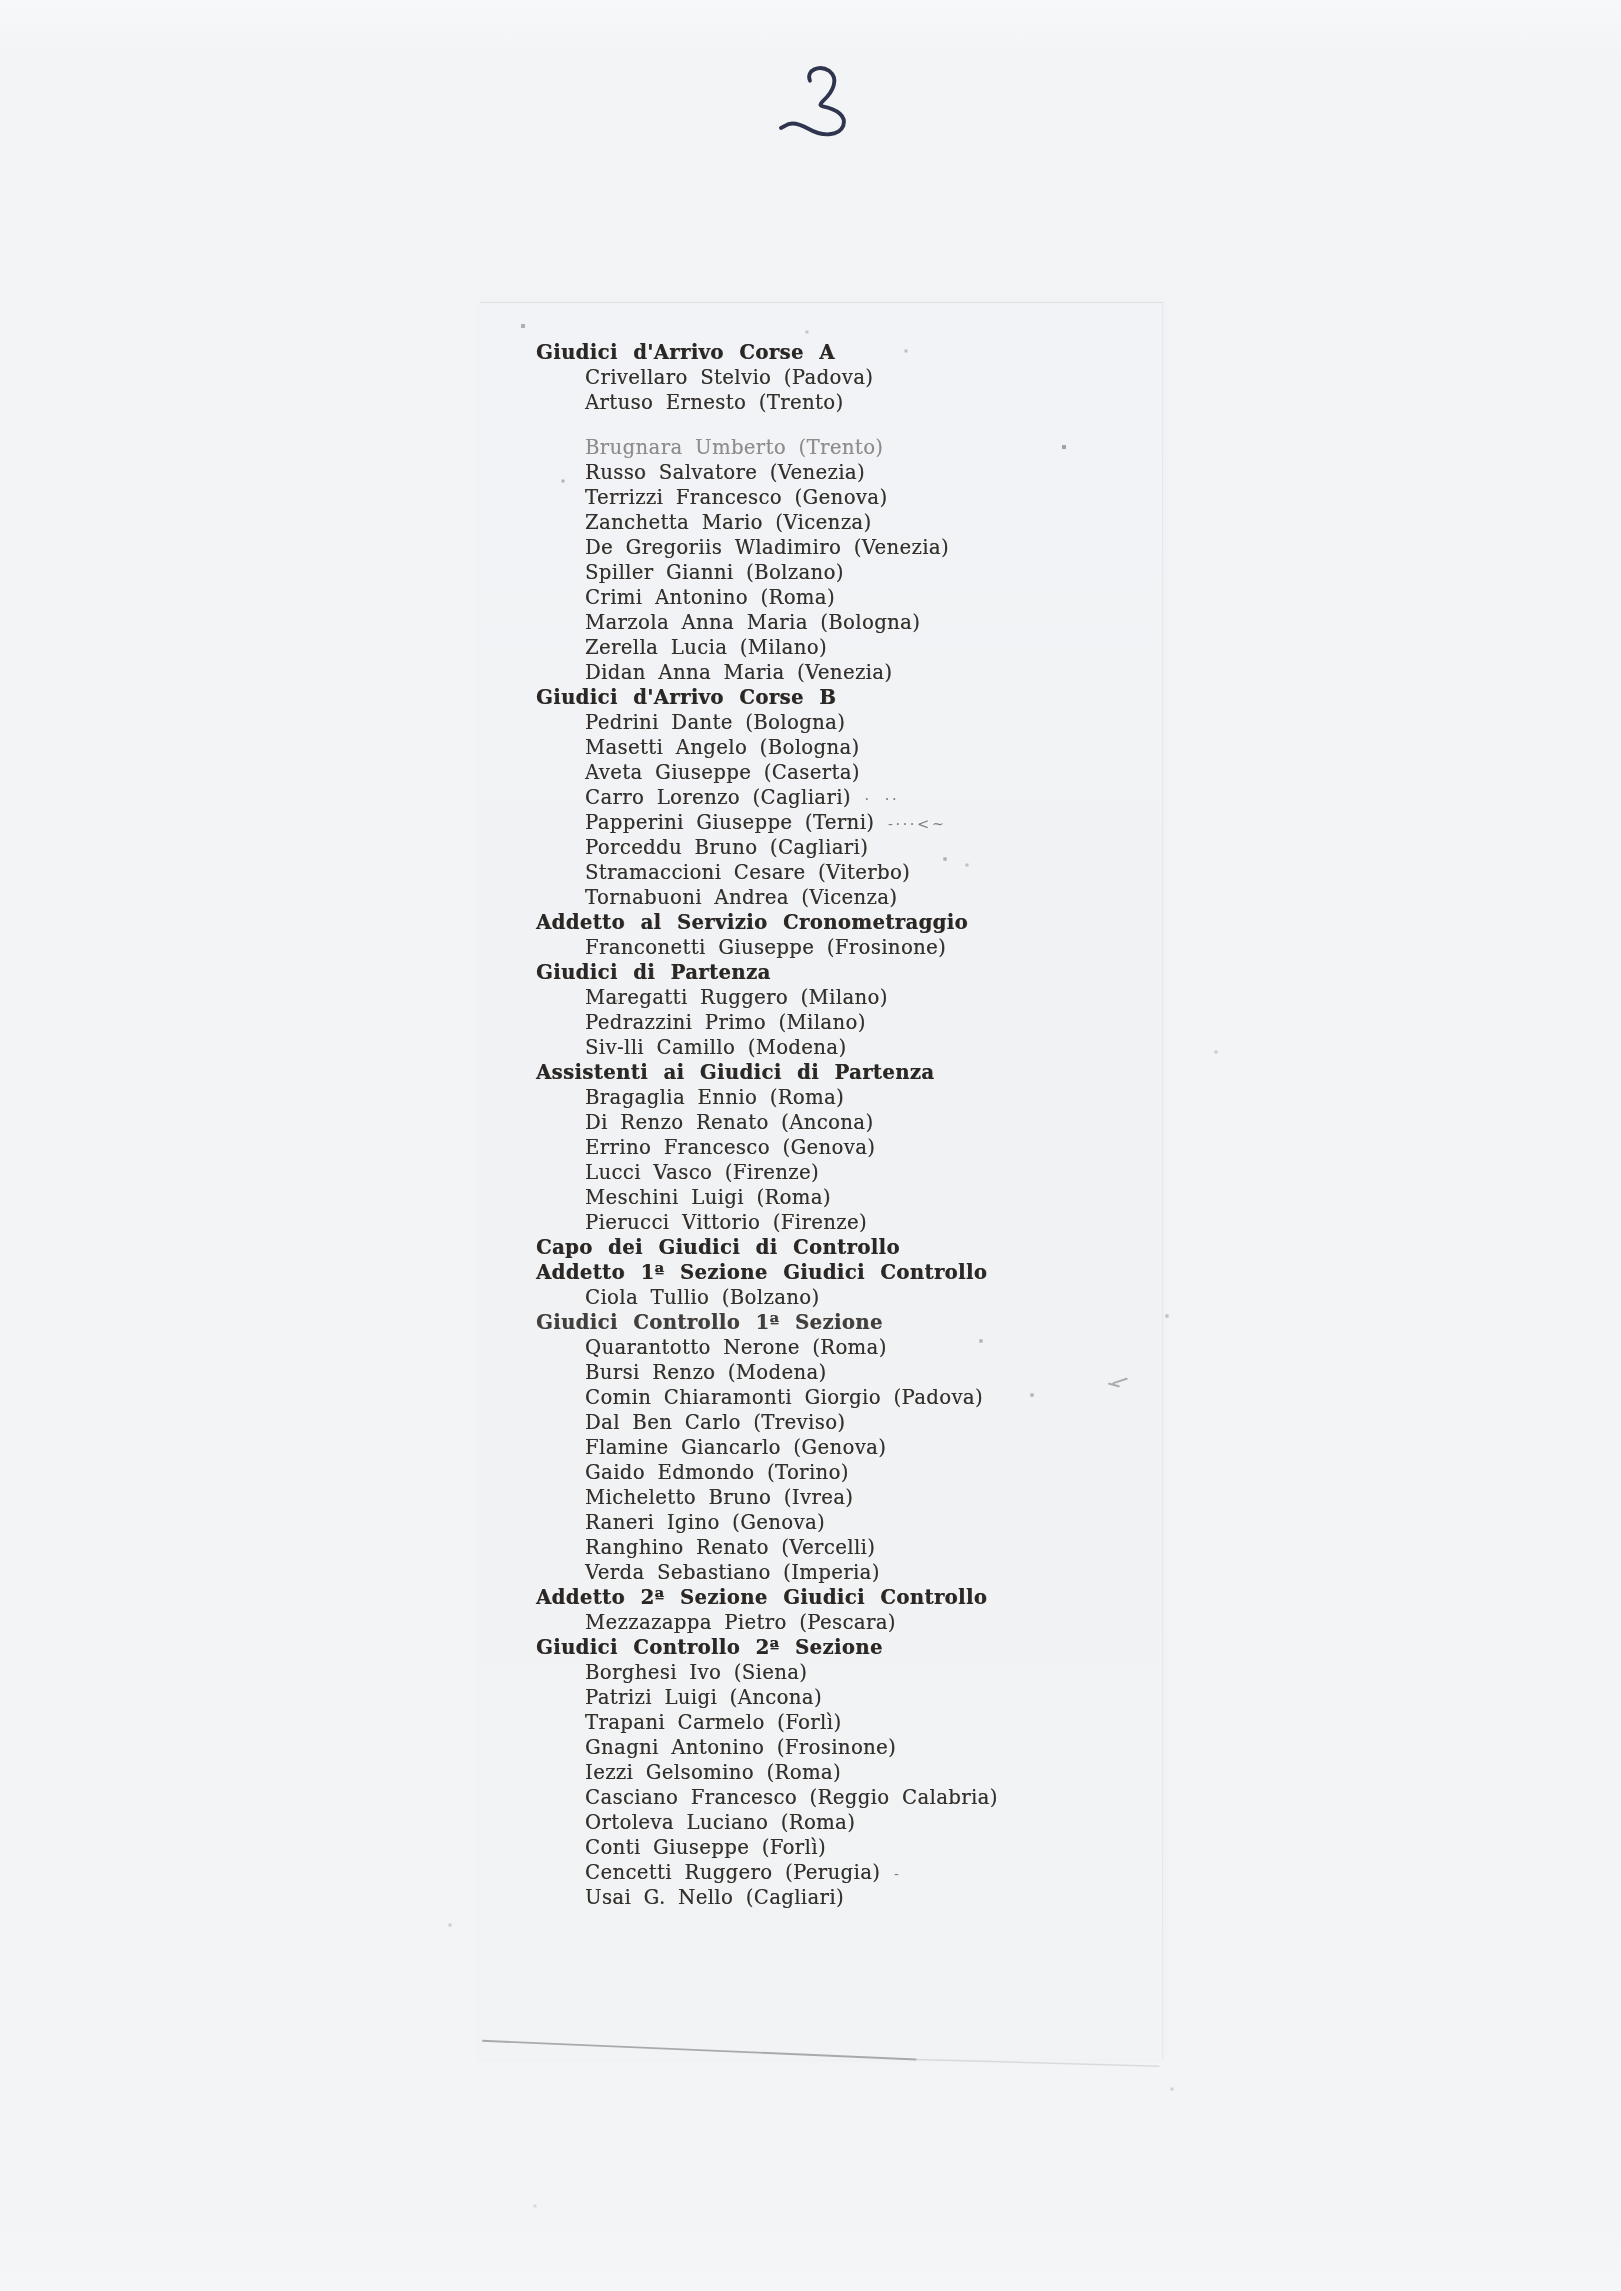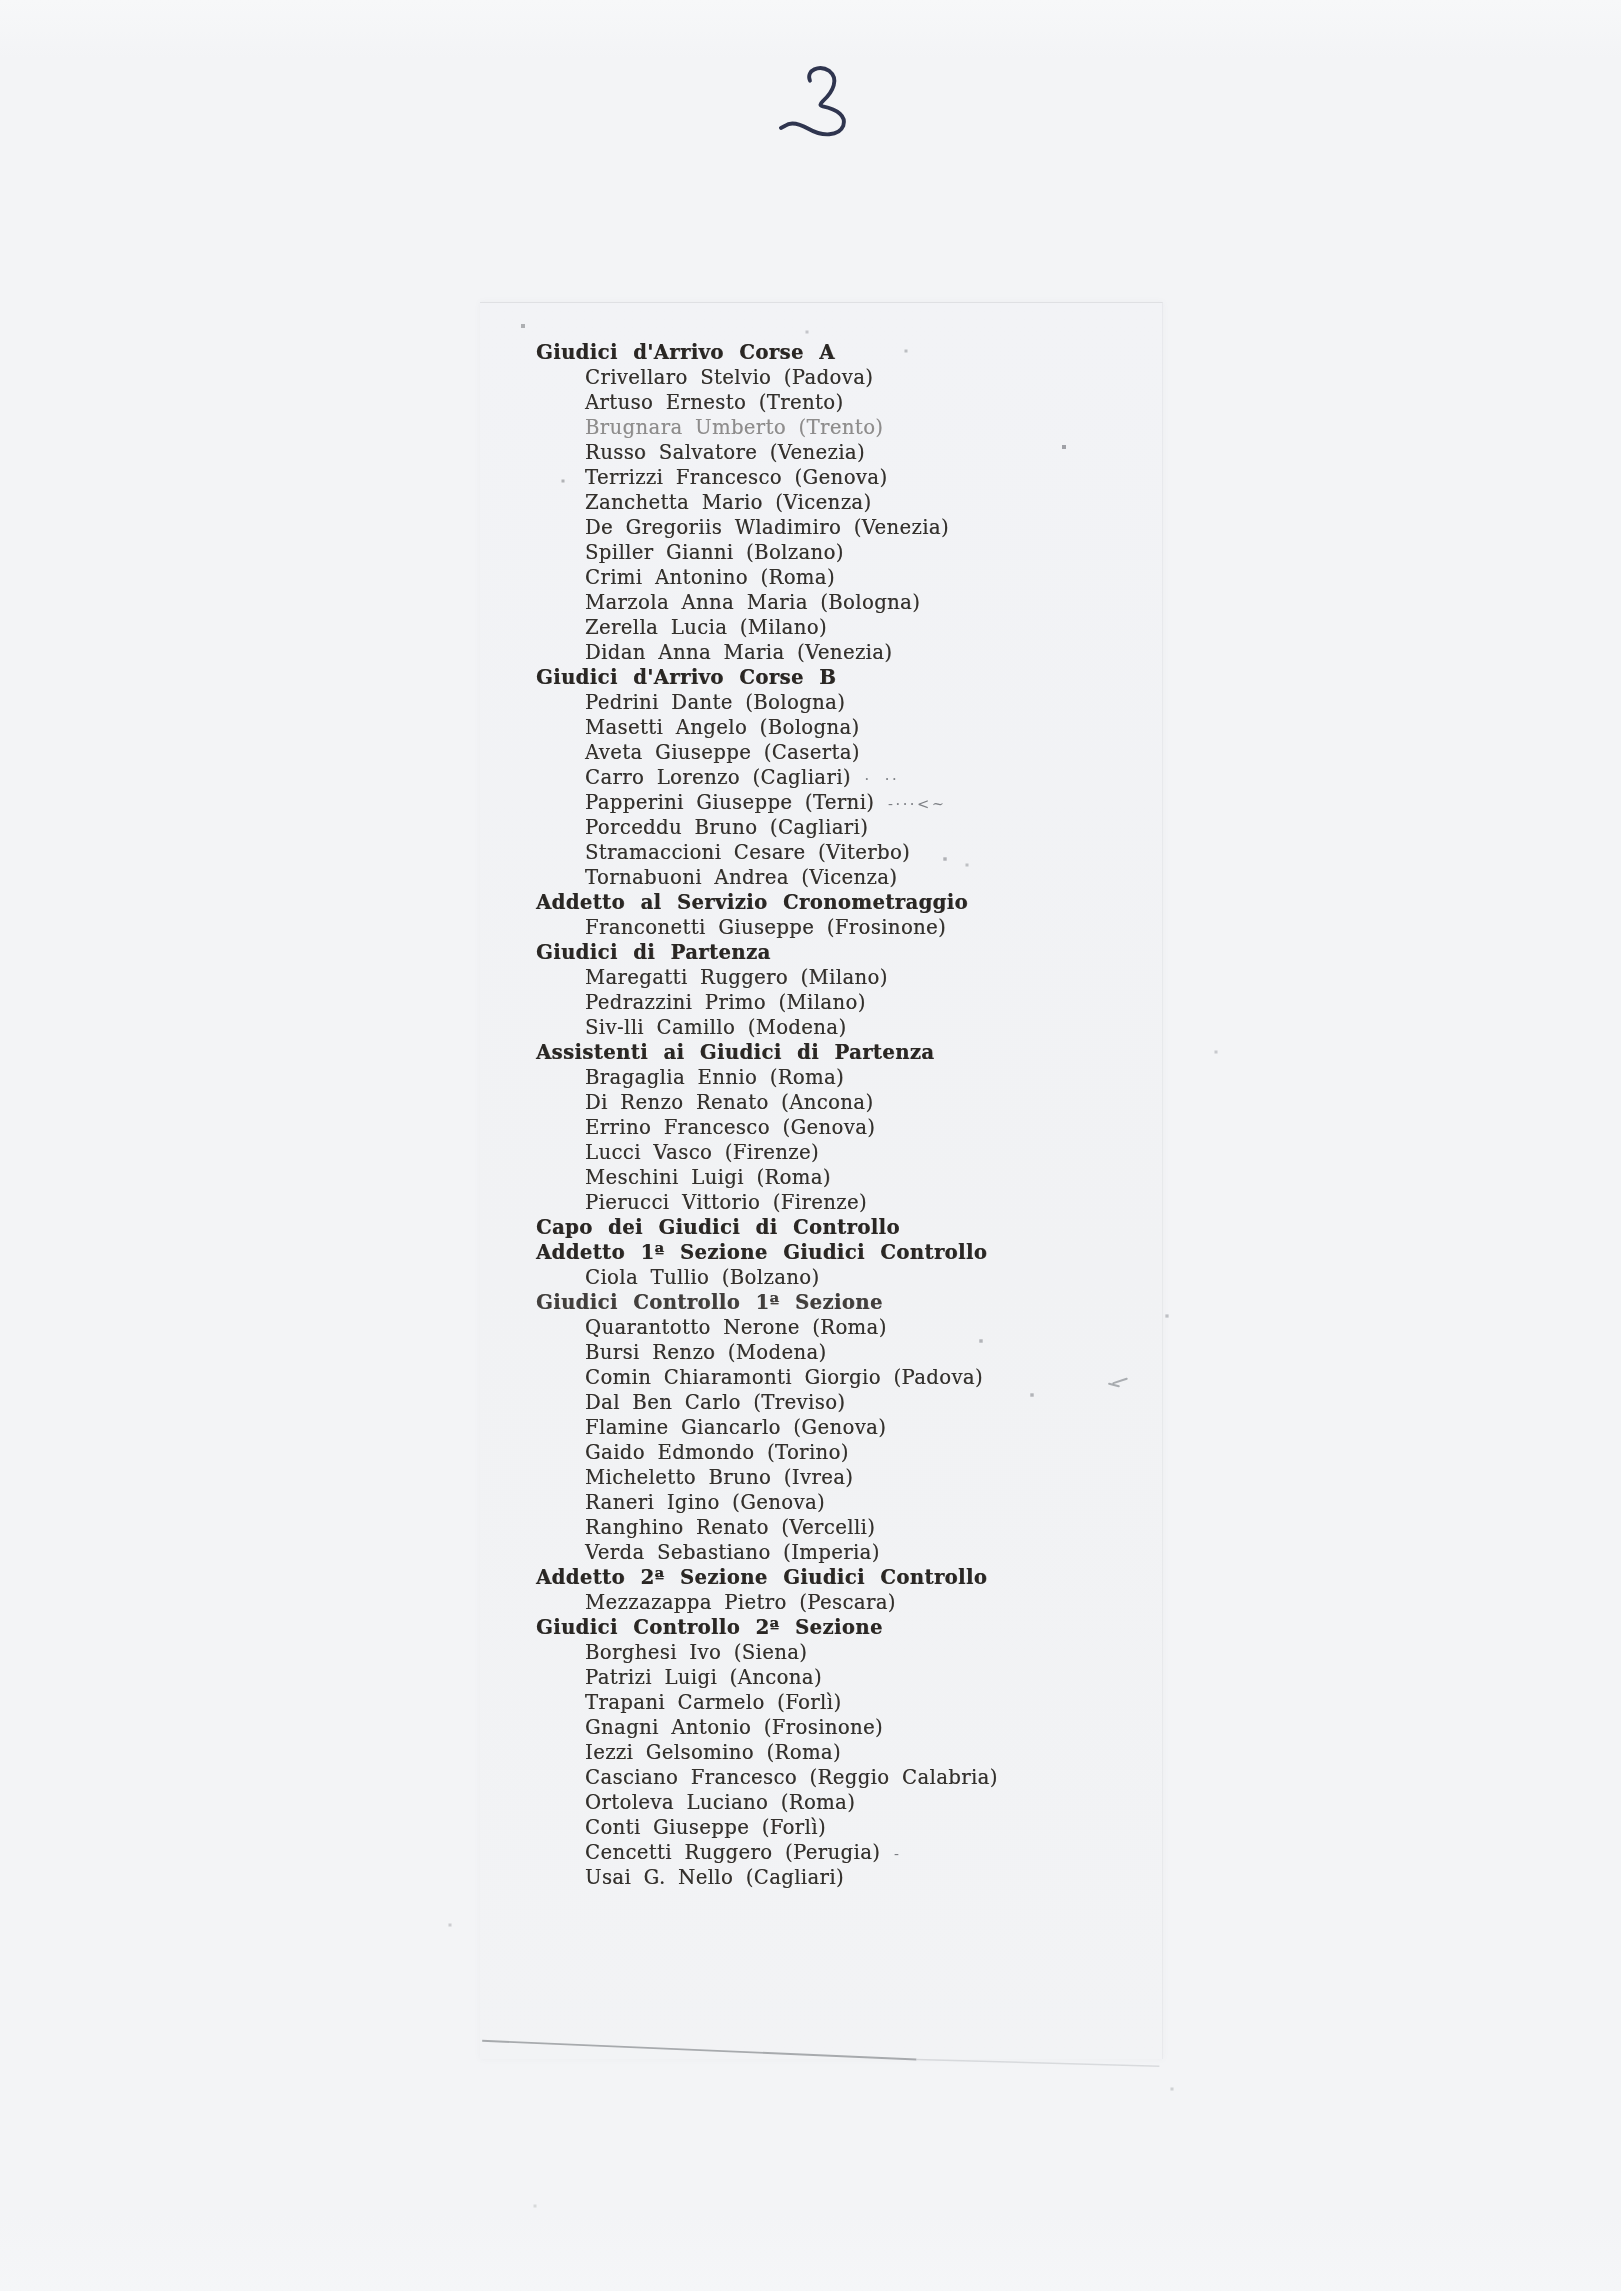--- a/index.html
+++ b/index.html
@@ -32,21 +32,21 @@
     text-shadow:0.3px 0.3px 0.4px rgba(45,42,38,0.55);
   }
   .line.heading{
     padding-left:56px;font-weight:bold;color:#2a2724;
     word-spacing:0.42em;
     text-shadow:0.4px 0.4px 0.5px rgba(35,32,28,0.6);
   }
   .line.member{
     padding-left:105px;word-spacing:0.30em;
   }
-  .line.faded{opacity:0.52;filter:blur(0.6px);}
+  .line.faded{opacity:0.52;filter:blur(0.6px);margin-top:20px;}
   .line.smudged{filter:blur(0.4px);opacity:0.88;}
   .pencil{
     color:#7b7e83;font-size:14.7px;letter-spacing:2.5px;
     text-shadow:none;padding-left:13.7px;font-weight:normal;
   }
 
   
   .specks{position:absolute;left:0;top:0;width:2px;height:2px;background:transparent;
     box-shadow:
       522px 325px 0 1px rgba(70,72,78,0.40),
@@ -136,21 +136,21 @@
       <div class="line member"><span>Micheletto Bruno (Ivrea)</span></div>
       <div class="line member"><span>Raneri Igino (Genova)</span></div>
       <div class="line member"><span>Ranghino Renato (Vercelli)</span></div>
       <div class="line member"><span>Verda Sebastiano (Imperia)</span></div>
       <div class="line heading">Addetto 2ª Sezione Giudici Controllo</div>
       <div class="line member"><span>Mezzazappa Pietro (Pescara)</span></div>
       <div class="line heading">Giudici Controllo 2ª Sezione</div>
       <div class="line member"><span>Borghesi Ivo (Siena)</span></div>
       <div class="line member"><span>Patrizi Luigi (Ancona)</span></div>
       <div class="line member"><span>Trapani Carmelo (Forlì)</span></div>
-      <div class="line member"><span>Gnagni Antonio (Frosinone)</span></div>
+      <div class="line member"><span>Gnagni Antonino (Frosinone)</span></div>
       <div class="line member"><span>Iezzi Gelsomino (Roma)</span></div>
       <div class="line member"><span>Casciano Francesco (Reggio Calabria)</span></div>
       <div class="line member"><span>Ortoleva Luciano (Roma)</span></div>
       <div class="line member"><span>Conti Giuseppe (Forlì)</span></div>
       <div class="line member"><span>Cencetti Ruggero (Perugia)</span><span class="pencil">-</span></div>
       <div class="line member"><span>Usai G. Nello (Cagliari)</span></div>
     </div>
 </div>
 
 <svg class="edges" viewBox="0 0 1654 2338" width="1621" height="2292">

